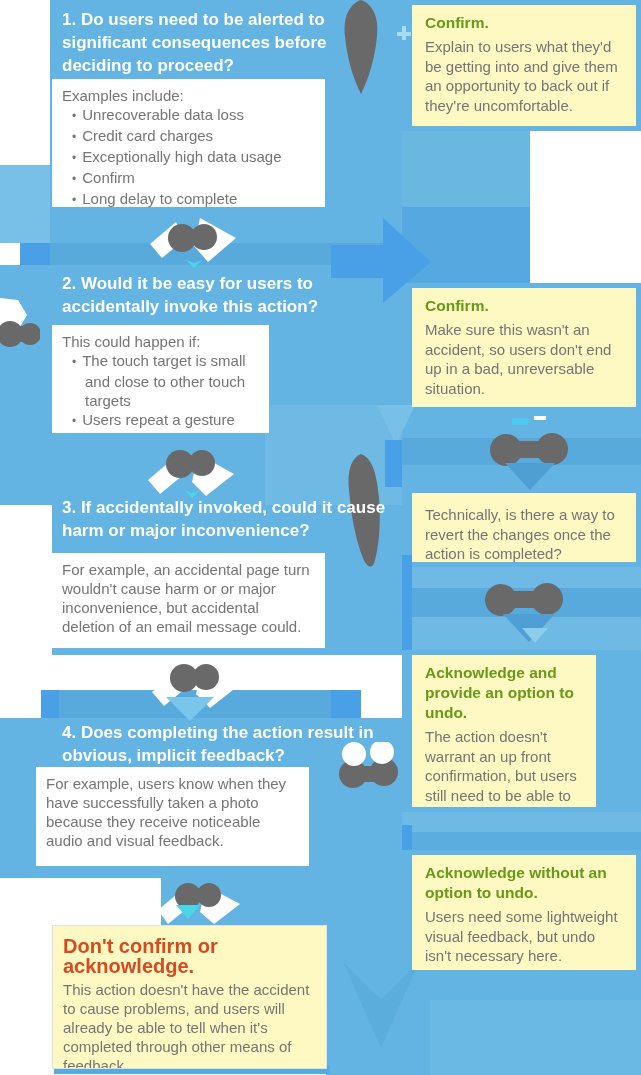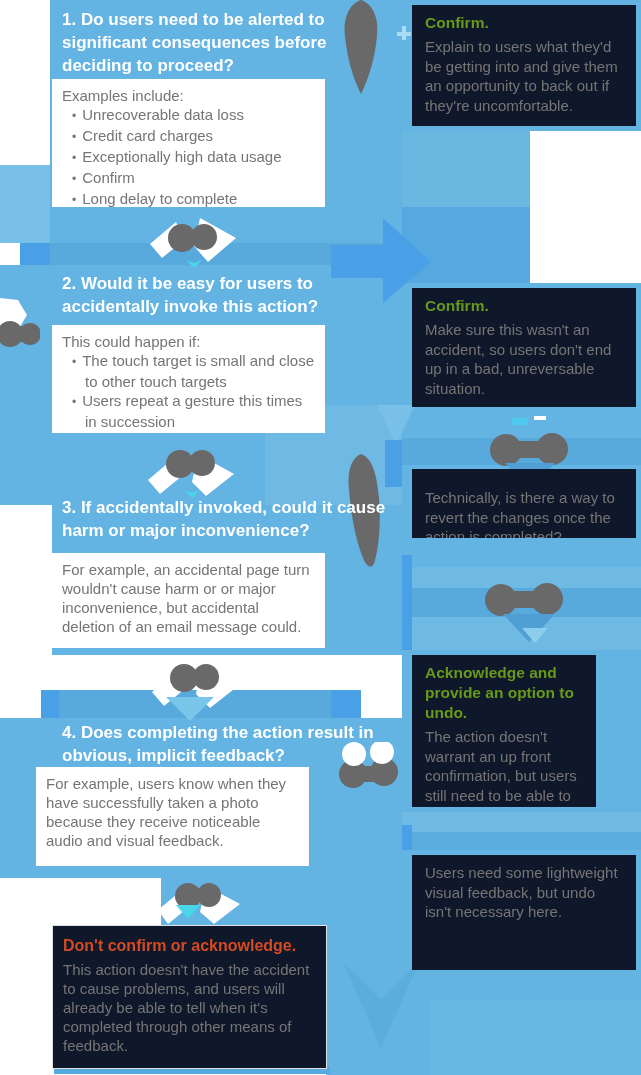--- a/index.html
+++ b/index.html
@@ -2,21 +2,21 @@
 <html><head>
 <meta charset="utf-8">
 <style>
   html,body{margin:0;padding:0;background:#fff;}
   #canvas{position:relative;width:641px;height:1075px;background:#fff;overflow:hidden;
     font-family:"Liberation Sans",sans-serif;}
   .abs{position:absolute;}
   .qtitle{position:absolute;color:#ffffff;font-weight:bold;font-size:17px;line-height:23px;}
   .lbox{position:absolute;background:#ffffff;box-sizing:border-box;padding:7px 10px;
     color:#757575;font-size:15px;line-height:19px;overflow:hidden;}
-  .rbox{position:absolute;background:#0f172a;box-sizing:border-box;padding:8px 13px;
+  .rbox{position:absolute;background:#fef9c3;box-sizing:border-box;padding:8px 13px;
     color:#757575;font-size:15px;line-height:19.5px;overflow:hidden;}
   .rtitle{font-weight:bold;font-size:15.5px;line-height:20px;color:#679a18;margin:0 0 4px 0;}
   .rtitle-red{color:#d64a20;}
   .rbody{margin:0;}
   ul.blts{margin:0;padding:0 0 0 10px;list-style:none;}
   ul.blts li{padding-left:13px;text-indent:-13px;}
   ul.blts li::before{content:"•";margin-right:6px;font-size:12px;}
   .tri{position:absolute;width:0;height:0;}
 </style>
 </head>
@@ -153,21 +153,21 @@
     <div>Examples include:</div>
     <ul class="blts">
       <li>Unrecoverable data loss</li>
       <li>Credit card charges</li>
       <li>Exceptionally high data usage</li>
       <li>Confirm</li>
       <li>Long delay to complete</li>
     </ul>
   </div>
 
-  <div class="lbox" style="left:52px;top:325px;width:273px;height:108px">
+  <div class="lbox" style="left:52px;top:325px;width:217px;height:108px">
     <div>This could happen if:</div>
     <ul class="blts">
       <li>The touch target is small and close to other touch targets</li>
       <li>Users repeat a gesture this times in succession</li>
     </ul>
   </div>
 
   <div class="lbox" style="left:52px;top:553px;width:273px;height:95px">
     <div>For example, an accidental page turn wouldn't cause harm or or major inconvenience, but accidental deletion of an email message could.</div>
   </div>
@@ -179,31 +179,32 @@
   <div class="rbox" style="left:412px;top:5px;width:224px;height:121px">
     <p class="rtitle">Confirm.</p>
     <p class="rbody">Explain to users what they'd be getting into and give them an opportunity to back out if they're uncomfortable.</p>
   </div>
 
   <div class="rbox" style="left:412px;top:288px;width:224px;height:119px">
     <p class="rtitle">Confirm.</p>
     <p class="rbody">Make sure this wasn't an accident, so users don't end up in a bad, unreversable situation.</p>
   </div>
 
-  <div class="rbox" style="left:412px;top:469px;width:224px;height:69px;padding-top:19px">
+  <div class="rbox" style="left:412px;top:493px;width:224px;height:69px;padding-top:12px">
     <p class="rbody">Technically, is there a way to revert the changes once the action is completed?</p>
   </div>
 
   <div class="rbox" style="left:412px;top:655px;width:184px;height:152px">
     <p class="rtitle">Acknowledge and provide an option to undo.</p>
     <p class="rbody">The action doesn't warrant an up front confirmation, but users still need to be able to reverse accidents and hasty decisions.</p>
   </div>
 
   <div class="rbox" style="left:412px;top:855px;width:224px;height:115px">
+    <p class="rtitle">Acknowledge without an option to undo.</p>
     <p class="rbody">Users need some lightweight visual feedback, but undo isn't necessary here.</p>
   </div>
 
   <div class="rbox" style="left:52px;top:925px;width:275px;height:144px;border:1px solid #e0e0e0;padding:10px 10px;line-height:19px">
-    <p class="rtitle rtitle-red" style="font-size:16px">Don't confirm or acknowledge.</p>
+    <p class="rtitle rtitle-red" style="font-size:20px">Don't confirm or acknowledge.</p>
     <p class="rbody">This action doesn't have the accident to cause problems, and users will already be able to tell when it's completed through other means of feedback.</p>
   </div>
 
 </div>
 
 </body></html>

